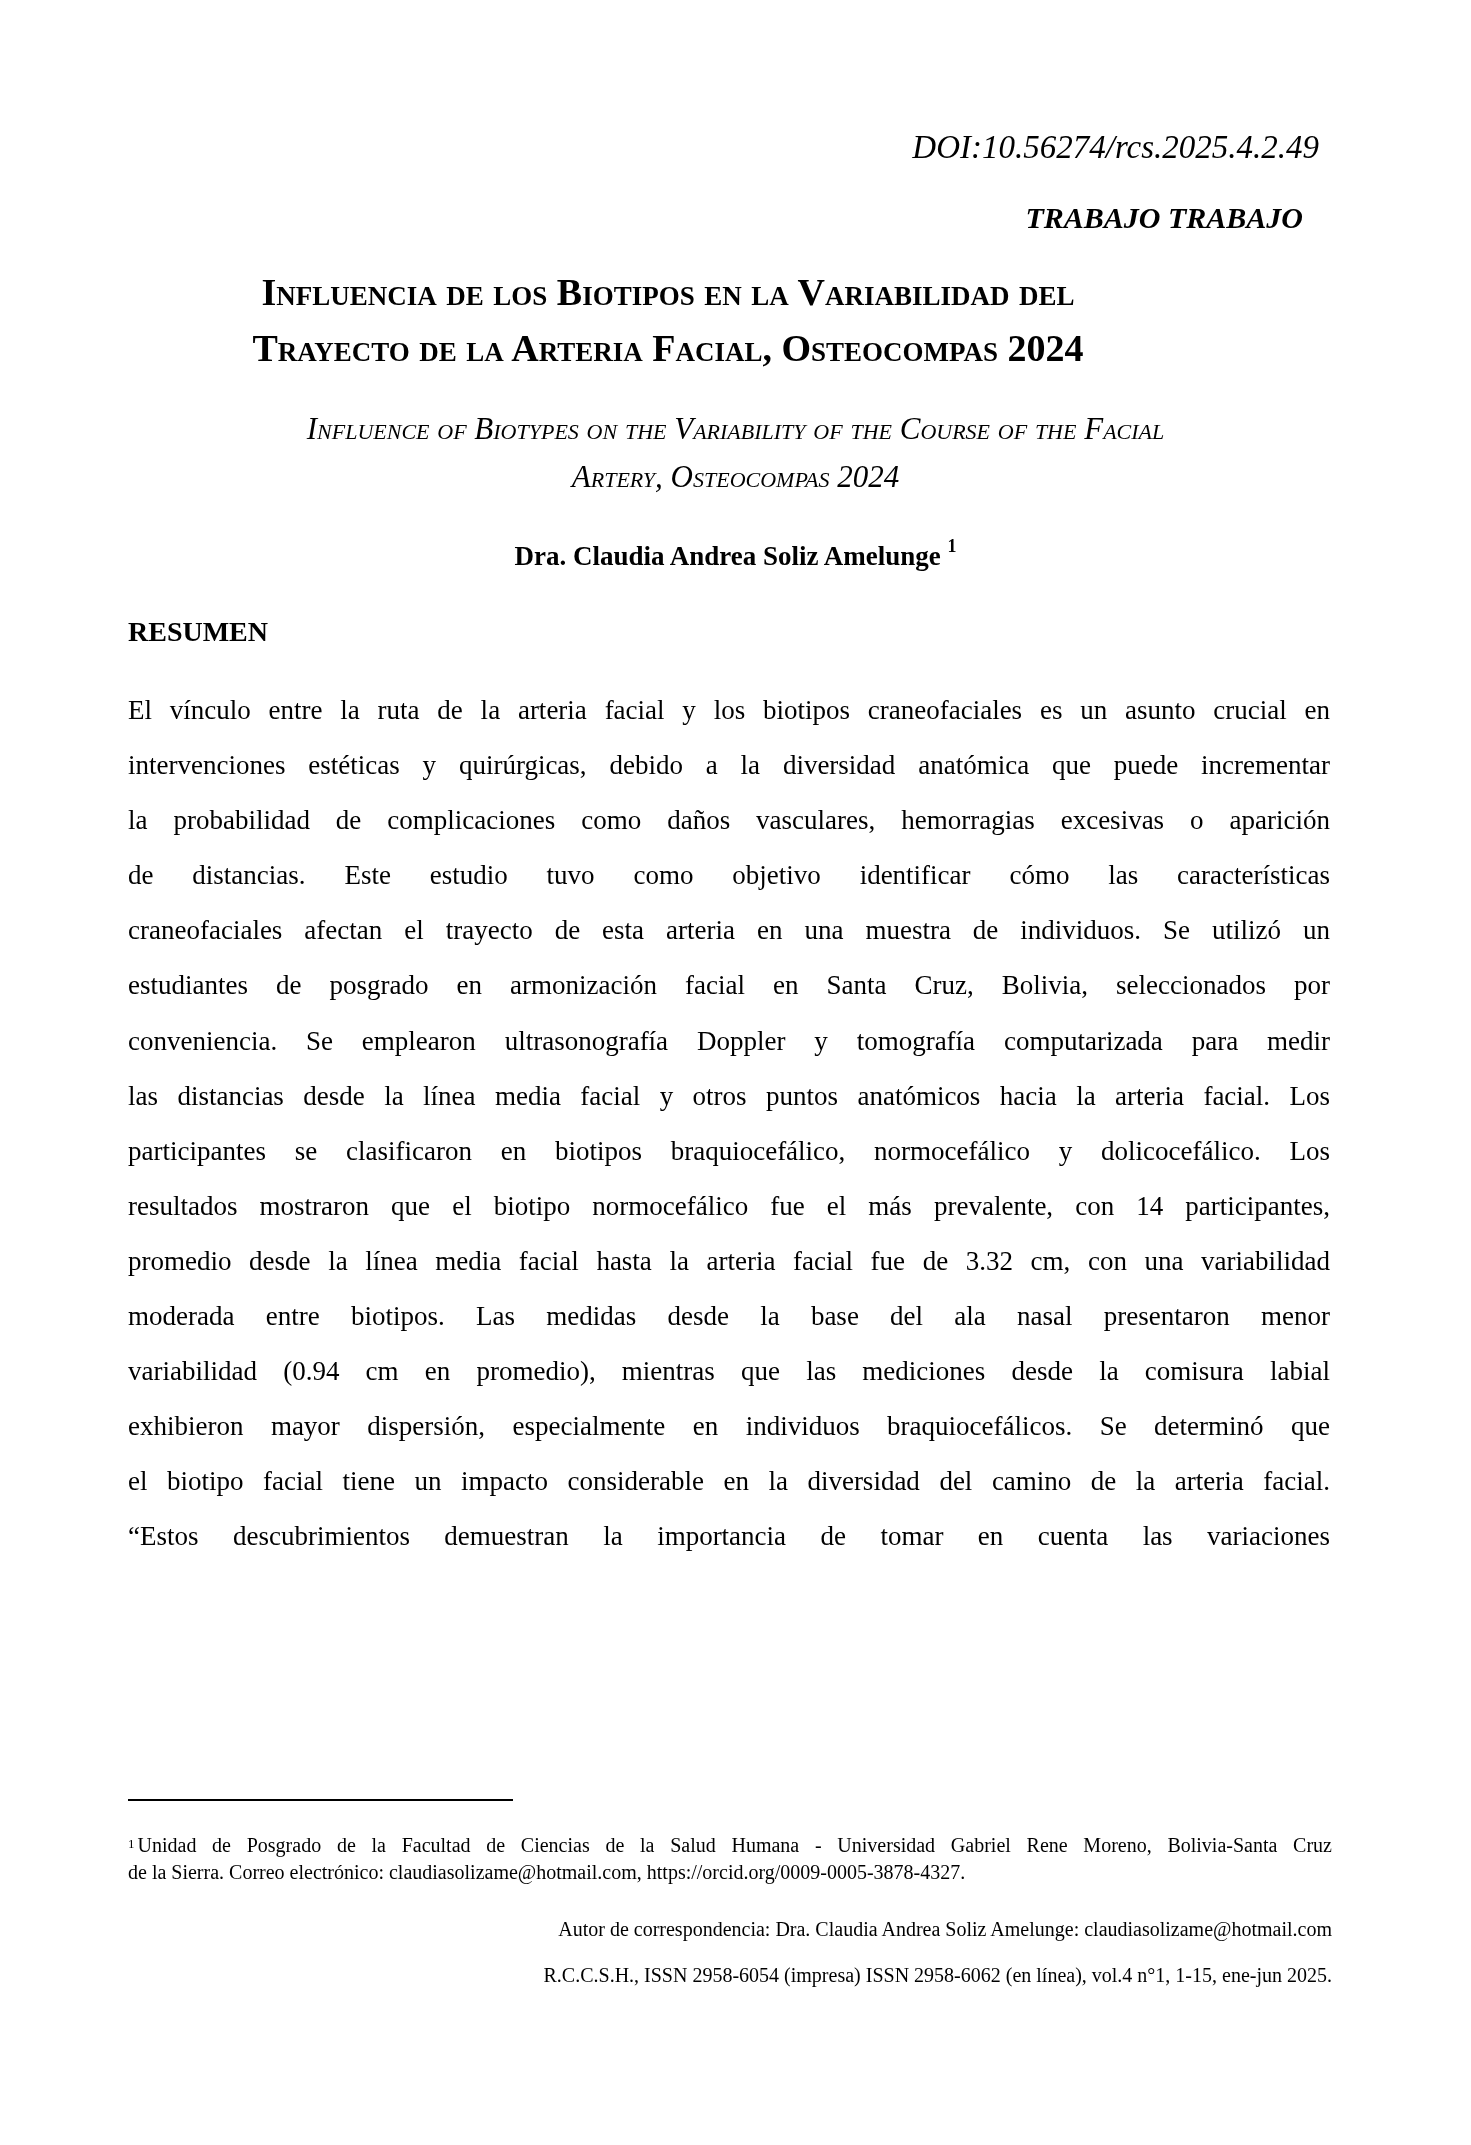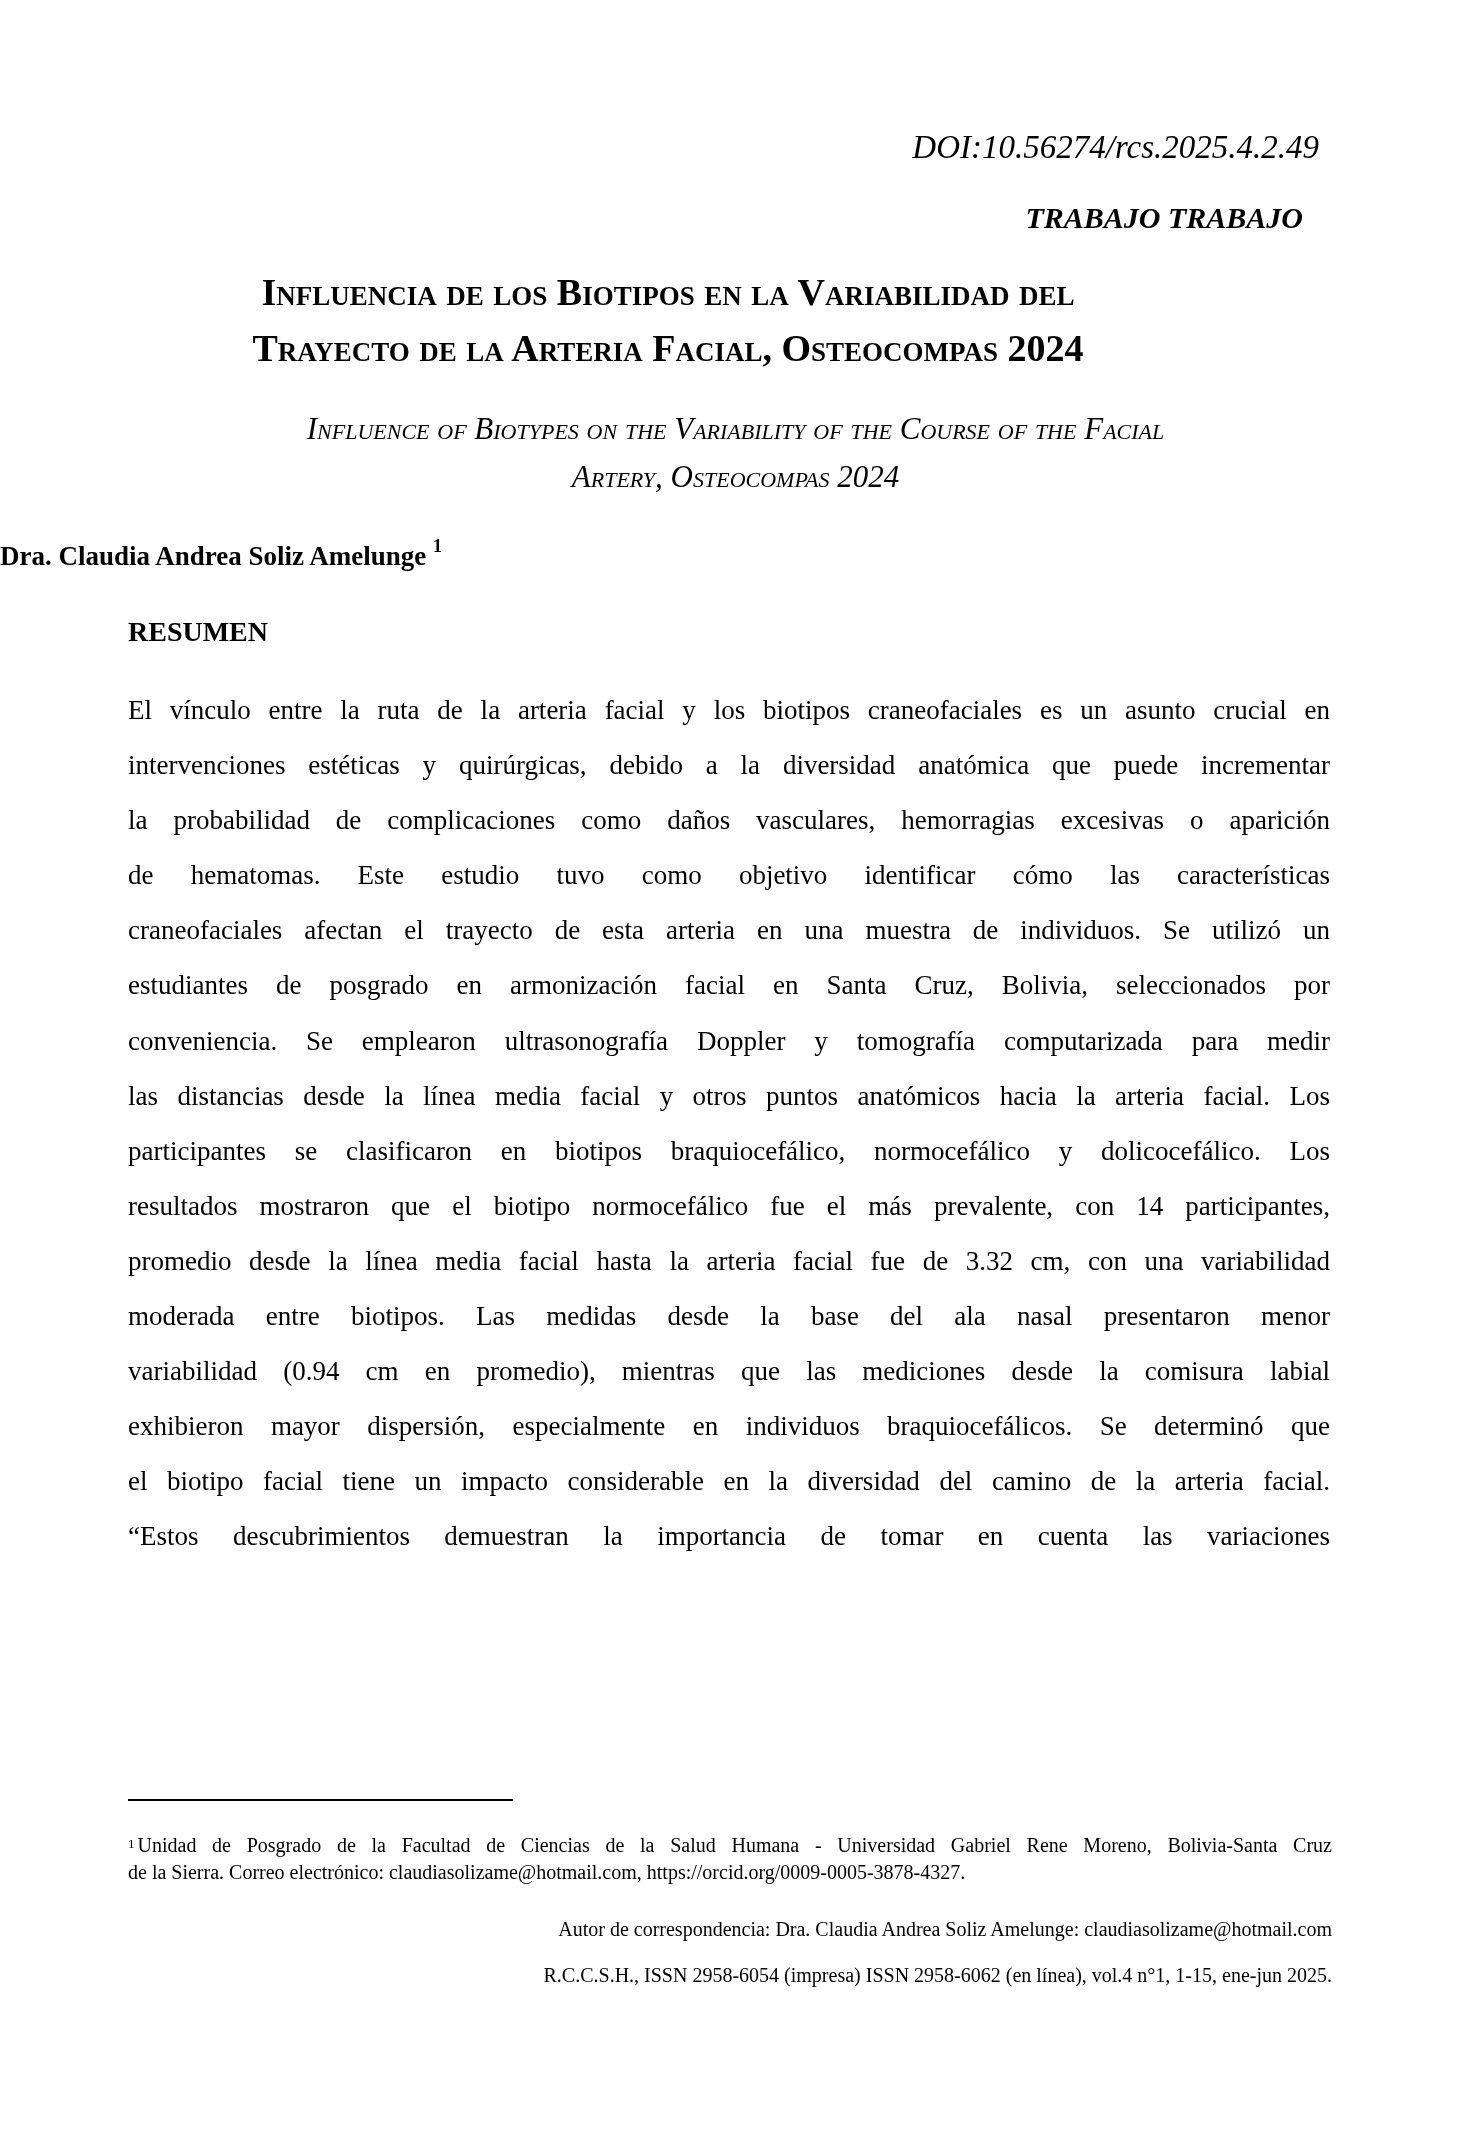--- a/index.html
+++ b/index.html
@@ -63,21 +63,21 @@
       font-size: 31px;
       line-height: 48px;
       font-variant: small-caps;
     }
     .title-en .line { display: block; white-space: nowrap; }
     .author {
       position: absolute;
       top: 540px;
       left: 0;
       width: 1471px;
-      text-align: left;
+      text-align: center;
       font-weight: bold;
       font-size: 27px;
       line-height: 1.2;
       white-space: nowrap;
     }
     .author sup {
       font-size: 18px;
       vertical-align: top;
       position: relative;
       top: -4px;
@@ -177,21 +177,21 @@
     <span>Dra. Claudia Andrea Soliz Amelunge</span>
     <sup>1</sup>
   </div>
 
   <div class="section-heading">RESUMEN</div>
 
   <div class="abstract">
     <span class="ln">El vínculo entre la ruta de la arteria facial y los biotipos craneofaciales es un asunto crucial en</span>
     <span class="ln">intervenciones estéticas y quirúrgicas, debido a la diversidad anatómica que puede incrementar</span>
     <span class="ln">la probabilidad de complicaciones como daños vasculares, hemorragias excesivas o aparición</span>
-    <span class="ln">de hematomas. Este estudio tuvo como objetivo identificar cómo las características</span>
+    <span class="ln">de distancias. Este estudio tuvo como objetivo identificar cómo las características</span>
     <span class="ln">craneofaciales afectan el trayecto de esta arteria en una muestra de individuos. Se utilizó un</span>
     <span class="ln">estudiantes de posgrado en armonización facial en Santa Cruz, Bolivia, seleccionados por</span>
     <span class="ln">conveniencia. Se emplearon ultrasonografía Doppler y tomografía computarizada para medir</span>
     <span class="ln">las distancias desde la línea media facial y otros puntos anatómicos hacia la arteria facial. Los</span>
     <span class="ln">participantes se clasificaron en biotipos braquiocefálico, normocefálico y dolicocefálico. Los</span>
     <span class="ln">resultados mostraron que el biotipo normocefálico fue el más prevalente, con 14 participantes,</span>
     <span class="ln">promedio desde la línea media facial hasta la arteria facial fue de 3.32 cm, con una variabilidad</span>
     <span class="ln">moderada entre biotipos. Las medidas desde la base del ala nasal presentaron menor</span>
     <span class="ln">variabilidad (0.94 cm en promedio), mientras que las mediciones desde la comisura labial</span>
     <span class="ln">exhibieron mayor dispersión, especialmente en individuos braquiocefálicos. Se determinó que</span>

